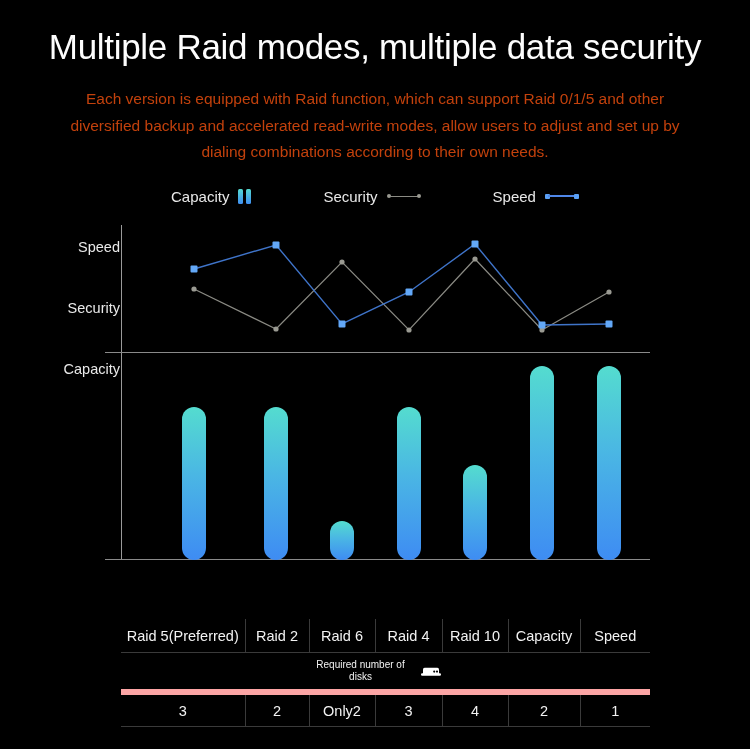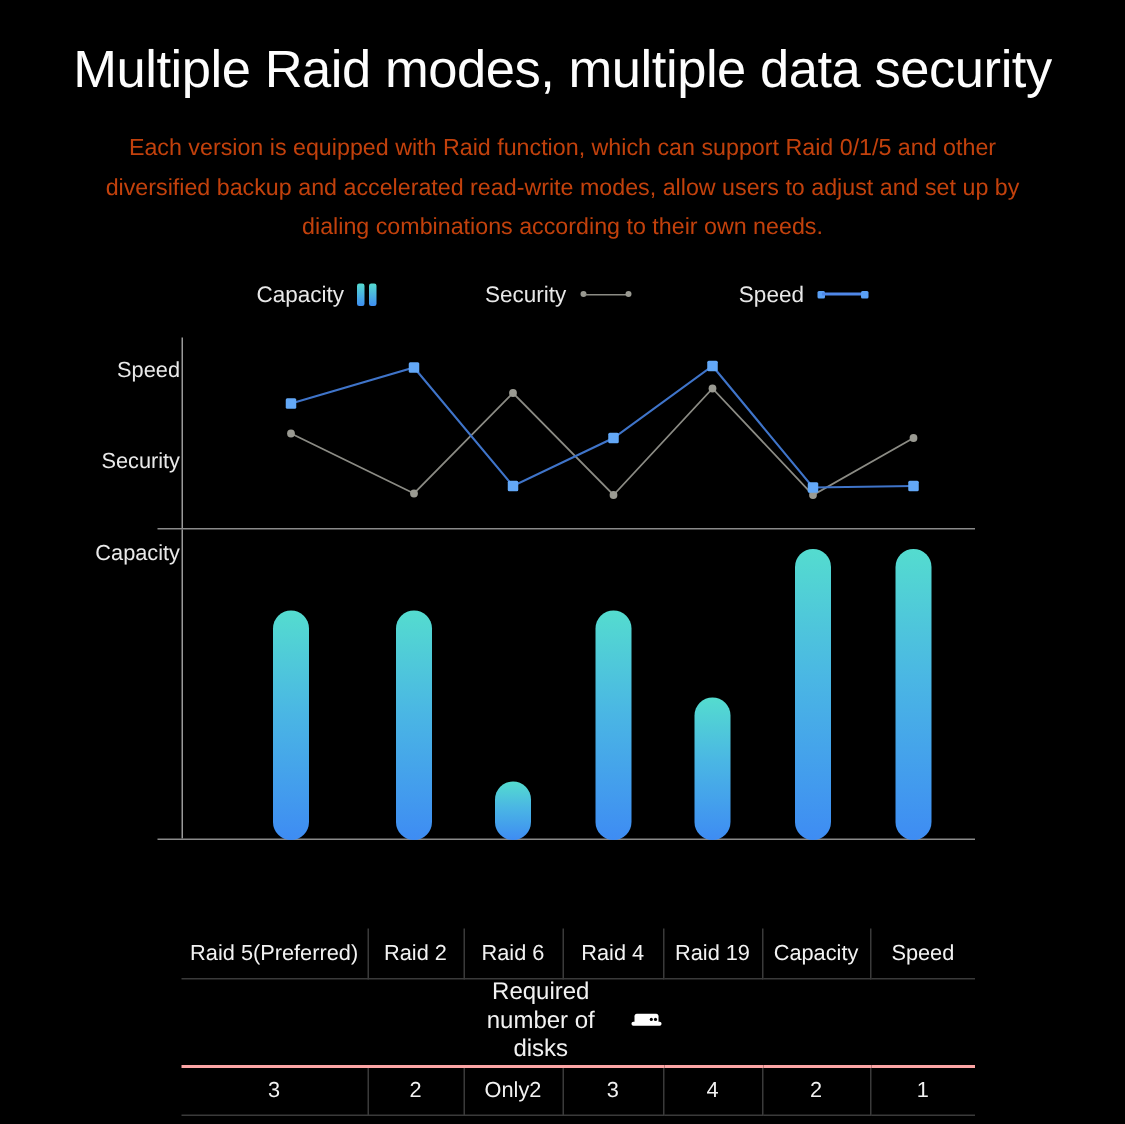--- a/index.html
+++ b/index.html
@@ -71,22 +71,22 @@
     color:#f2f2f2;text-align:center;vertical-align:middle;
     padding:0;
   }
   table.raid tr.head td{
     height:33px;font-size:14.5px;border-top:none;
     border-left-color:#3a3a3a;border-right-color:#3a3a3a;
   }
   table.raid tr.head td:first-child{border-left:none;}
   table.raid tr.head td:last-child{border-right:none;}
   table.raid tr.mid td{
-    height:36px;font-size:16px;line-height:1.18;color:#f2f2f2;
-    border-top:none;border-bottom:2px solid #fca5a5;
+    height:36px;font-size:10px;line-height:1.18;color:#f2f2f2;
+    border-top:none;border-bottom:6px solid #fca5a5;
   }
   table.raid tr.mid td.blank{border-left:none;border-right:none;}
   table.raid tr.val td{
     height:31px;font-size:14.5px;border-bottom:1px solid #3a3a3a;
   }
   table.raid tr.val td:first-child{border-left:none;}
   table.raid tr.val td:last-child{border-right:none;}
 
   .disk-cell{display:flex;align-items:center;justify-content:center;gap:8px;}
   .disk-txt{text-align:center;}
@@ -207,21 +207,21 @@
           <col style="width:72px">
           <col style="width:70px">
       </colgroup>
 
       <tbody>
           <tr class="head">
         <td>Raid 5(Preferred)</td>
         <td>Raid 2</td>
         <td>Raid 6</td>
         <td>Raid 4</td>
-        <td>Raid 19</td>
+        <td>Raid 10</td>
         <td>Capacity</td>
         <td>Speed</td>
       </tr>
 
       <tr class="mid">
         <td class="blank nobl nobr"></td>
         <td class="blank nobl nobr"></td>
         <td colspan="2" class="nobl nobr">
           <span class="disk-cell">
             <span class="disk-txt">Required number of disks</span>

